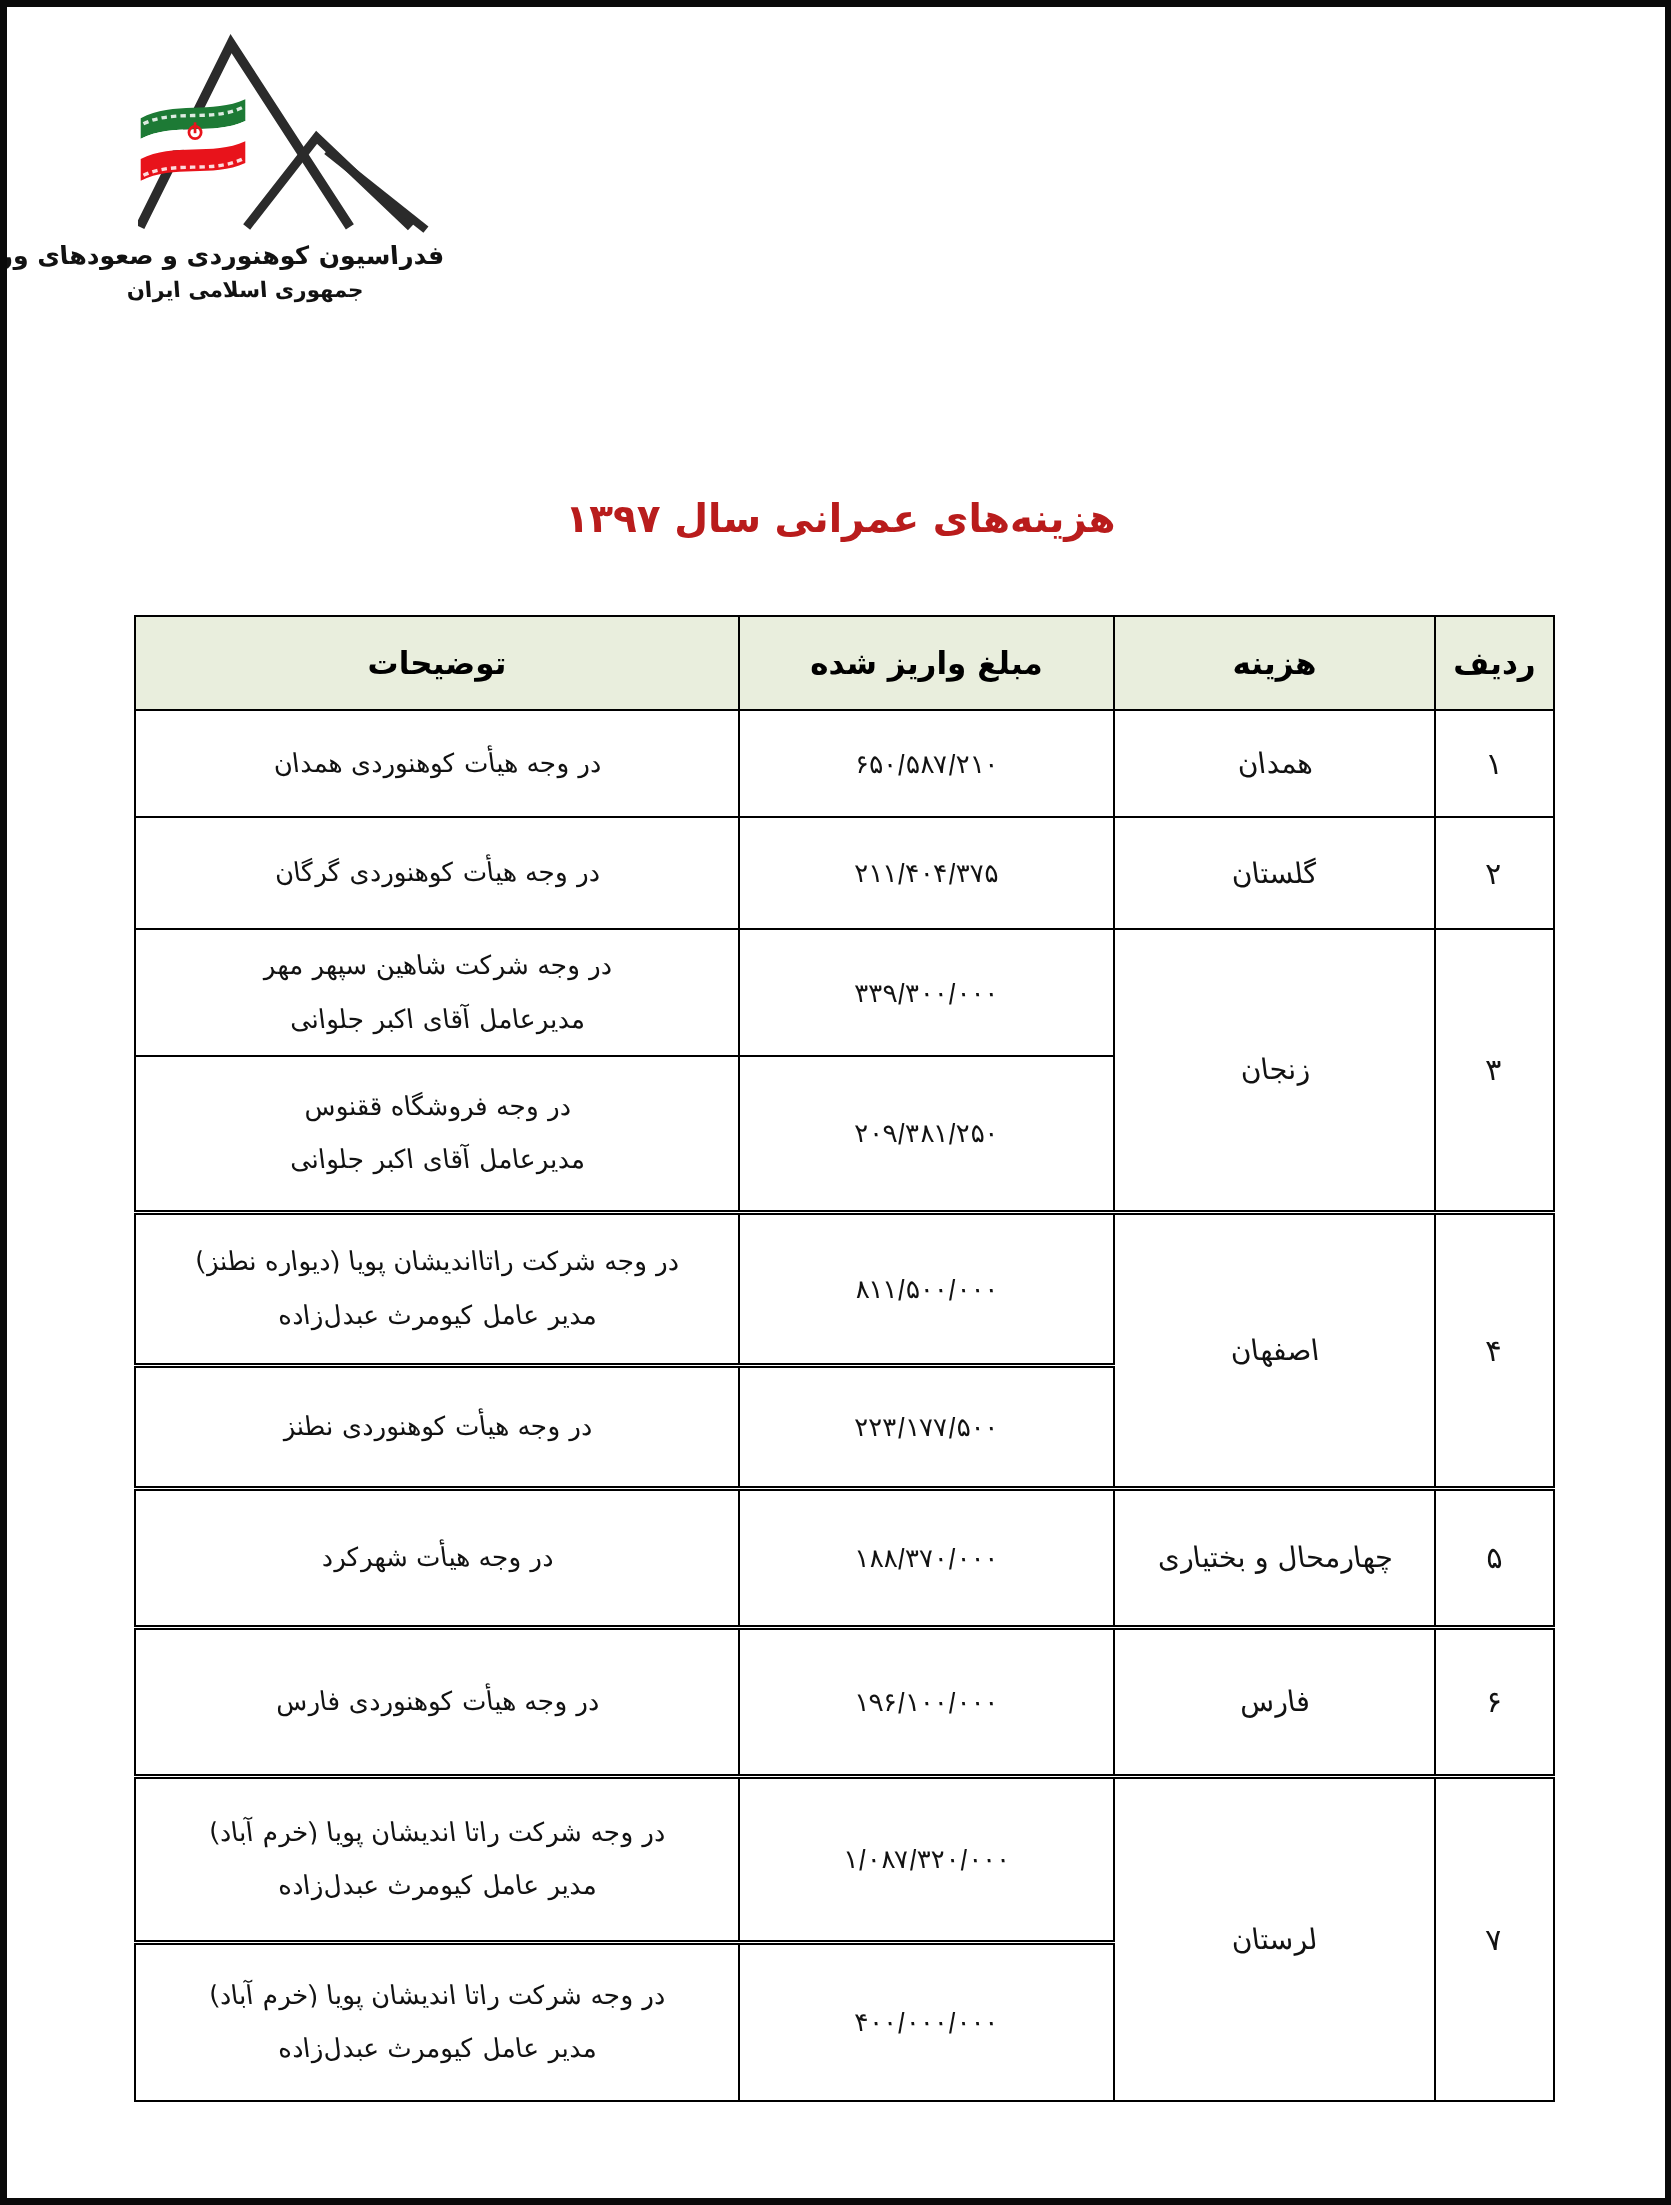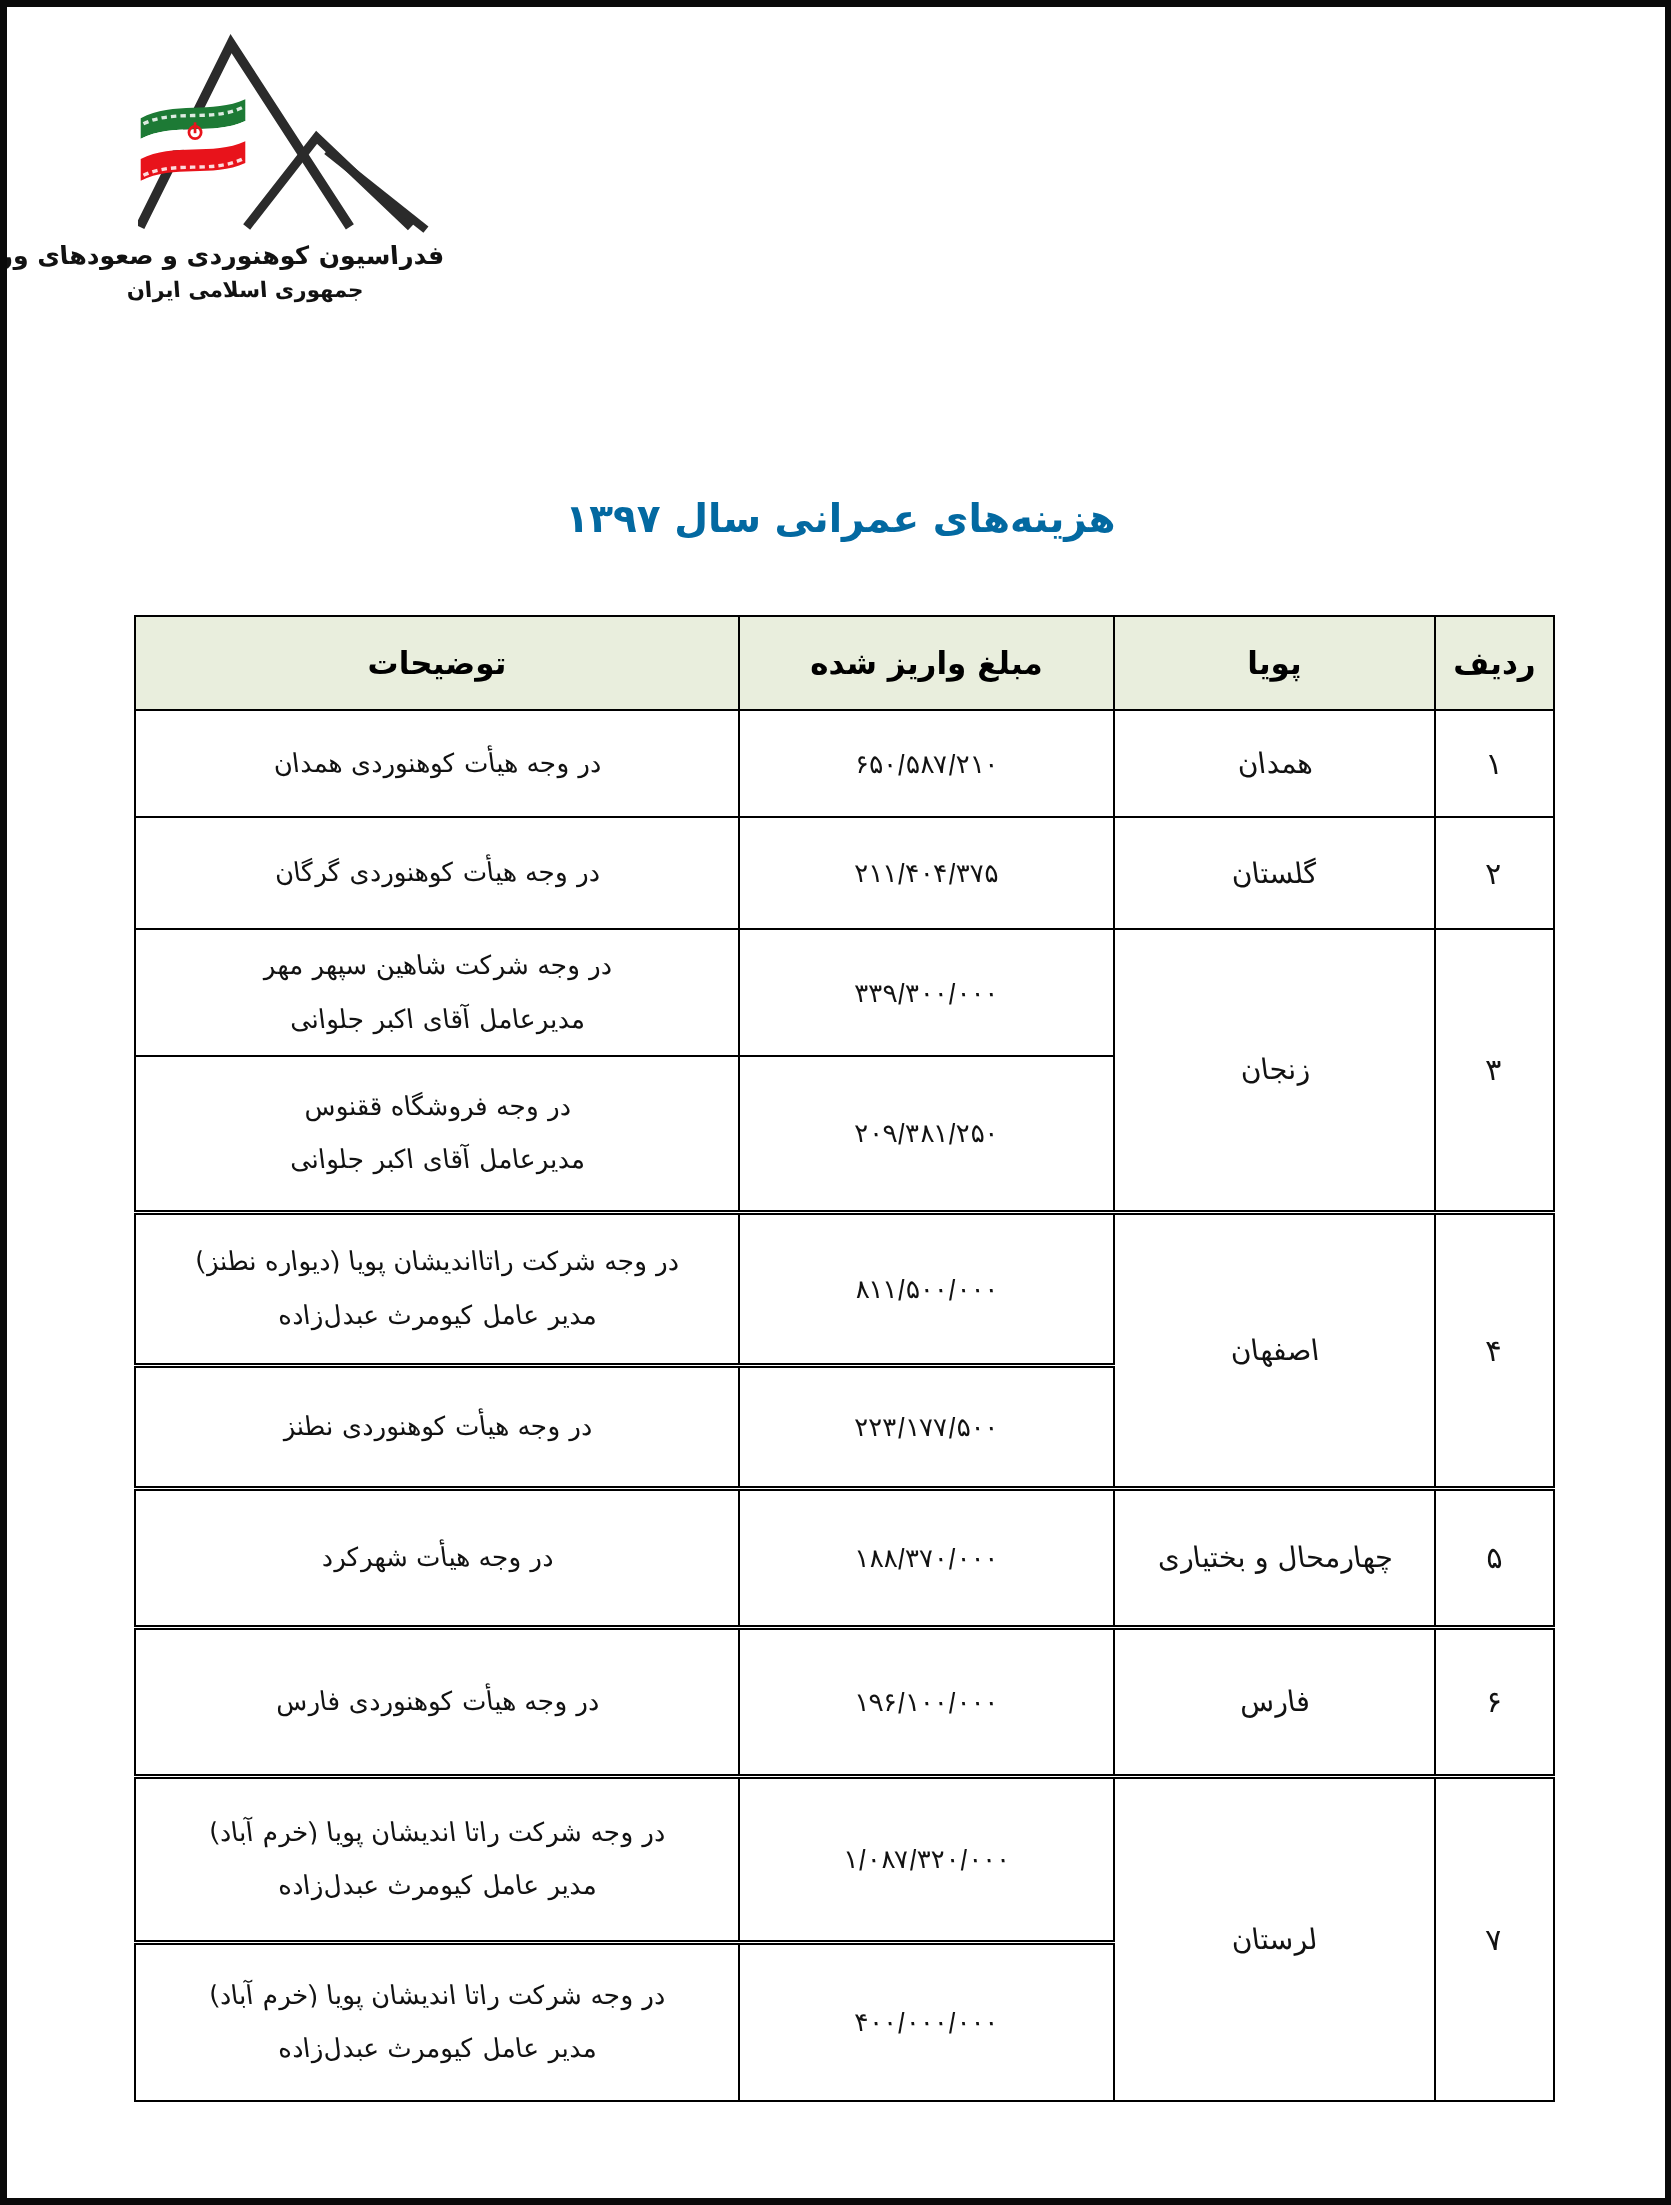--- a/index.html
+++ b/index.html
@@ -15,21 +15,21 @@
   }
   
   .logo{position:absolute;top:17px;left:39px;width:398px;text-align:center;}
   .logo svg.mountains{display:block;margin:0 auto;margin-left:92px;}
   .logo-text{transform:skewX(4deg);}
   .org-line1{font-size:25px;font-weight:bold;margin-top:4.3px;white-space:nowrap;}
   .org-line2{font-size:21.3px;font-weight:bold;margin-top:7.1px;}
   
   .doc-title{
     position:absolute;top:489px;left:9px;right:0;
-    text-align:center;font-size:39px;font-weight:bold;color:#0369a1;
+    text-align:center;font-size:39px;font-weight:bold;color:#b91c1c;
   }
   
   table.expense-table{
     position:absolute;top:608px;left:127px;
     width:1419px;
     border-collapse:collapse;table-layout:fixed;
     border:2.8px solid #000;
   }
   .expense-table th,.expense-table td{
     border:2.1px solid #000;
@@ -83,21 +83,21 @@
   <table class="expense-table" dir="rtl">
     <colgroup>
       <col style="width:119px">
         <col style="width:321px">
         <col style="width:375px">
         <col style="width:604px">
     </colgroup>
     <thead>
       <tr>
         <th style="background: rgb(233, 238, 221);">ردیف</th>
-        <th style="background: rgb(233, 238, 221);">پویا</th>
+        <th style="background: rgb(233, 238, 221);">هزینه</th>
         <th style="background: rgb(233, 238, 221); text-align: center;">مبلغ واریز شده</th>
         <th style="background: rgb(233, 238, 221);">توضیحات</th>
       </tr>
     </thead>
     <tbody>
         <tr style="height: 107px;">
           <td class="col-no"><span class="slant">۱</span></td>
           <td class="col-prov"><span class="slant">همدان</span></td>
           <td class="col-amt"><span class="slant">۶۵۰/۵۸۷/۲۱۰</span></td>
           <td class="col-desc">

